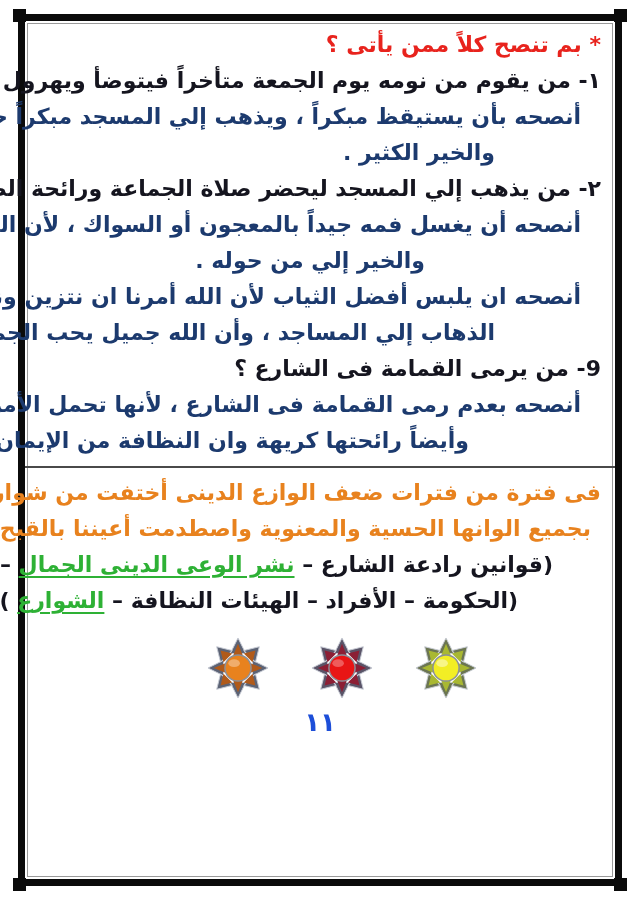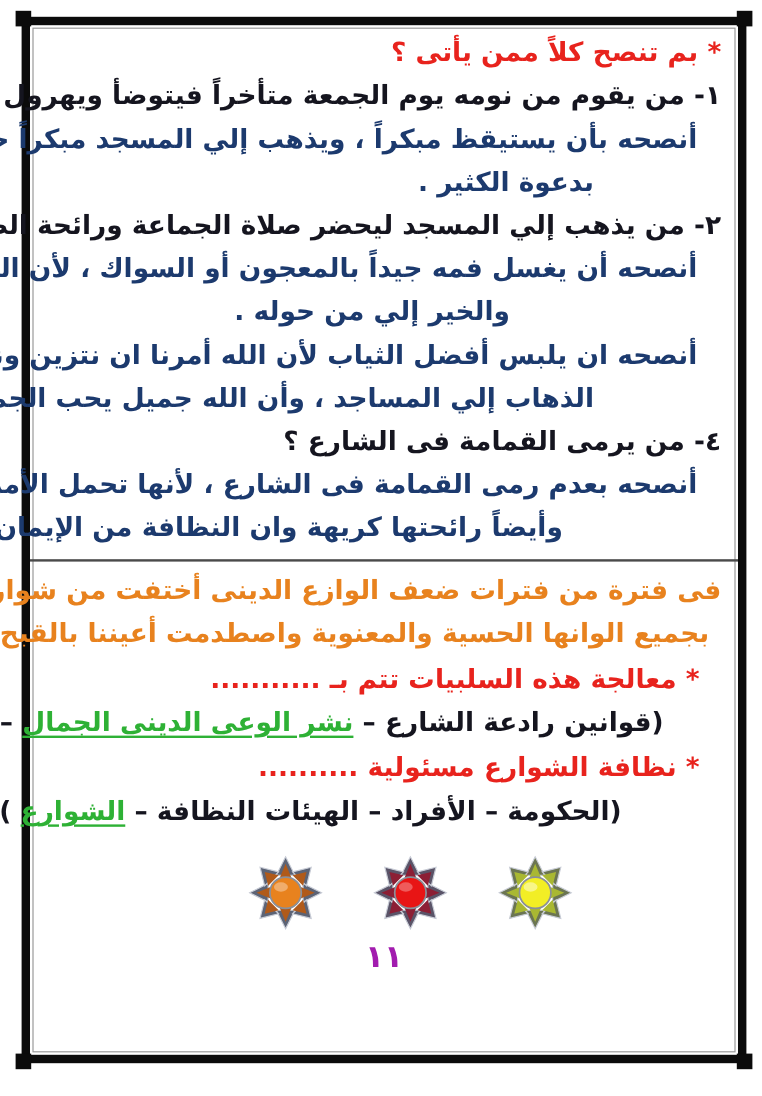--- a/index.html
+++ b/index.html
@@ -39,61 +39,59 @@
   .bullet-line{color:#e8231d;padding-right:18px;margin-top:2px;}
   .opts{color:#15151f;padding-right:48px;}
   .opts-2{padding-right:83px;}
   .green{color:#2eb135;text-decoration:underline;text-decoration-thickness:2px;text-underline-offset:4px;}
   
   .suns{display:flex;gap:42px;justify-content:center;transform:translateX(22px);margin-top:18px;}
   .sun{width:62px;height:62px;}
   
   .pagenum{
     direction:rtl;text-align:center;font-size:26px;font-weight:bold;
-    color:#a21caf;margin-top:8px;letter-spacing:2px;
+    color:#1d4ed8;margin-top:8px;letter-spacing:2px;
   }
 </style>
 </head>
 <body>
 
 <div class="frame">
   <div class="frame-inner-line"></div>
   <div class="corner tl"></div>
   <div class="corner tr"></div>
   <div class="corner bl"></div>
   <div class="corner br"></div>
 
   <div class="content">
 
     <div class="line heading">* بم تنصح كلاً ممن يأتى ؟</div>
 
     <div class="line q">١- من يقوم من نومه يوم الجمعة متأخراً فيتوضأ ويهرول إلي صلاة الجمعة</div>
     <div class="line a">أنصحه بأن يستيقظ مبكراً ، ويذهب إلي المسجد مبكراً حتى ينال الثواب</div>
-    <div class="line a ind-a1">بدعوة الكثير .</div>
+    <div class="line a ind-a1">والخير الكثير .</div>
 
     <div class="line q">٢- من يذهب إلي المسجد ليحضر صلاة الجماعة ورائحة الطعام تنبعث من فمه</div>
     <div class="line a">أنصحه أن يغسل فمه جيداً بالمعجون أو السواك ، لأن الملائكة تتأذى منه</div>
     <div class="line a ind-a2">والخير إلي من حوله .</div>
 
     <div class="line a">أنصحه ان يلبس أفضل الثياب لأن الله أمرنا ان نتزين ونلبس جميل عند</div>
     <div class="line a ind-a3">الذهاب إلي المساجد ، وأن الله جميل يحب الجمال .</div>
 
-    <div class="line q">٤- من يرمى القمامة فى الشارع ؟</div>
+    <div class="line q">9- من يرمى القمامة فى الشارع ؟</div>
     <div class="line a">أنصحه بعدم رمى القمامة فى الشارع ، لأنها تحمل الأمراض و الأوبئة</div>
     <div class="line a ind-a4">وأيضاً رائحتها كريهة وان النظافة من الإيمان .</div>
 
     <hr class="sep">
 
     <div class="line orange">فى فترة من فترات ضعف الوازع الدينى أختفت من شوارع المدن النظافة</div>
     <div class="line orange orange-2">بجميع الوانها الحسية والمعنوية واصطدمت أعيننا بالقبح من المناظر</div>
 
-    <div class="line bullet-line">* معالجة هذه السلبيات تتم بـ ...........</div>
     <div class="line opts"><span>(قوانين رادعة الشارع – </span><span class="green">نشر الوعى الدينى الجمال</span><span> – غير ذلك )</span></div>
 
-    <div class="line bullet-line">* نظافة الشوارع مسئولية ..........</div>
     <div class="line opts opts-2"><span>(الحكومة – الأفراد – الهيئات النظافة – </span><span class="green">الشوارع</span><span> )</span></div>
 
     <div class="suns">
       <svg class="sun" viewBox="0 0 64 64">
         <path stroke="#c8ccd6" stroke-width="1" d="M32 1 L24 17 L40 17 Z M32 63 L24 47 L40 47 Z M1 32 L17 24 L17 40 Z M63 32 L47 24 L47 40 Z M10 10 L14 26 L26 14 Z M54 10 L38 14 L50 26 Z M10 54 L26 50 L14 38 Z M54 54 L50 38 L38 50 Z" fill="#5c6375"></path>
         <path d="M32 7 L27 19 L37 19 Z M32 57 L27 45 L37 45 Z M7 32 L19 27 L19 37 Z M57 32 L45 27 L45 37 Z M14 14 L17 26 L26 17 Z M50 14 L38 17 L47 26 Z M14 50 L26 47 L17 38 Z M50 50 L47 38 L38 47 Z" fill="#b05a1a"></path>
         <circle cx="32" cy="32" r="13.5" stroke="#8a8f99" stroke-width="1.5" fill="#e8821e"></circle>
         <ellipse cx="28" cy="27" rx="6" ry="4" fill="#ffffff" opacity="0.35"></ellipse>
       </svg>
       <svg class="sun" viewBox="0 0 64 64">

